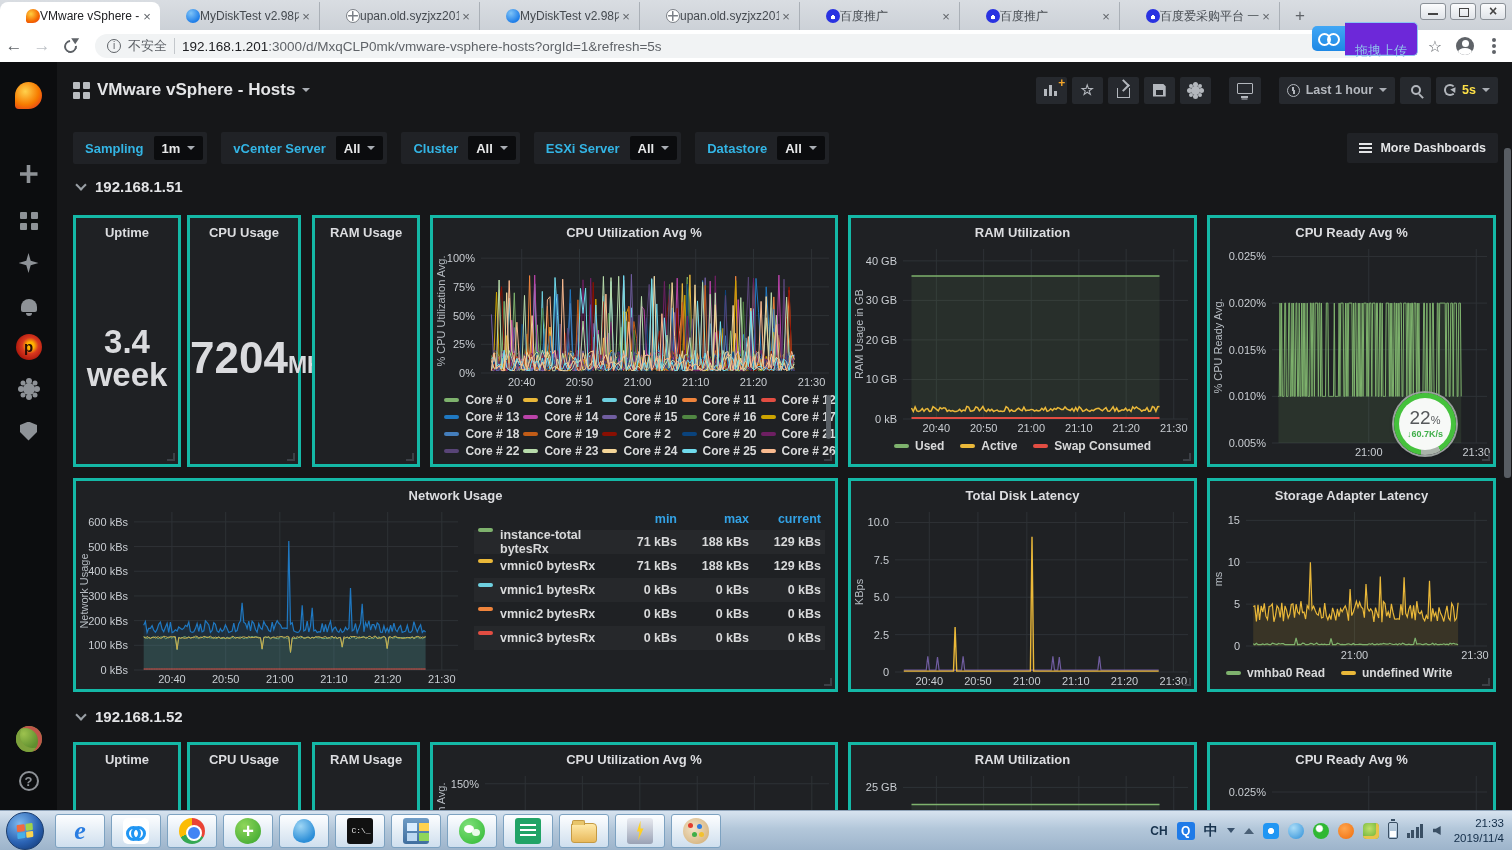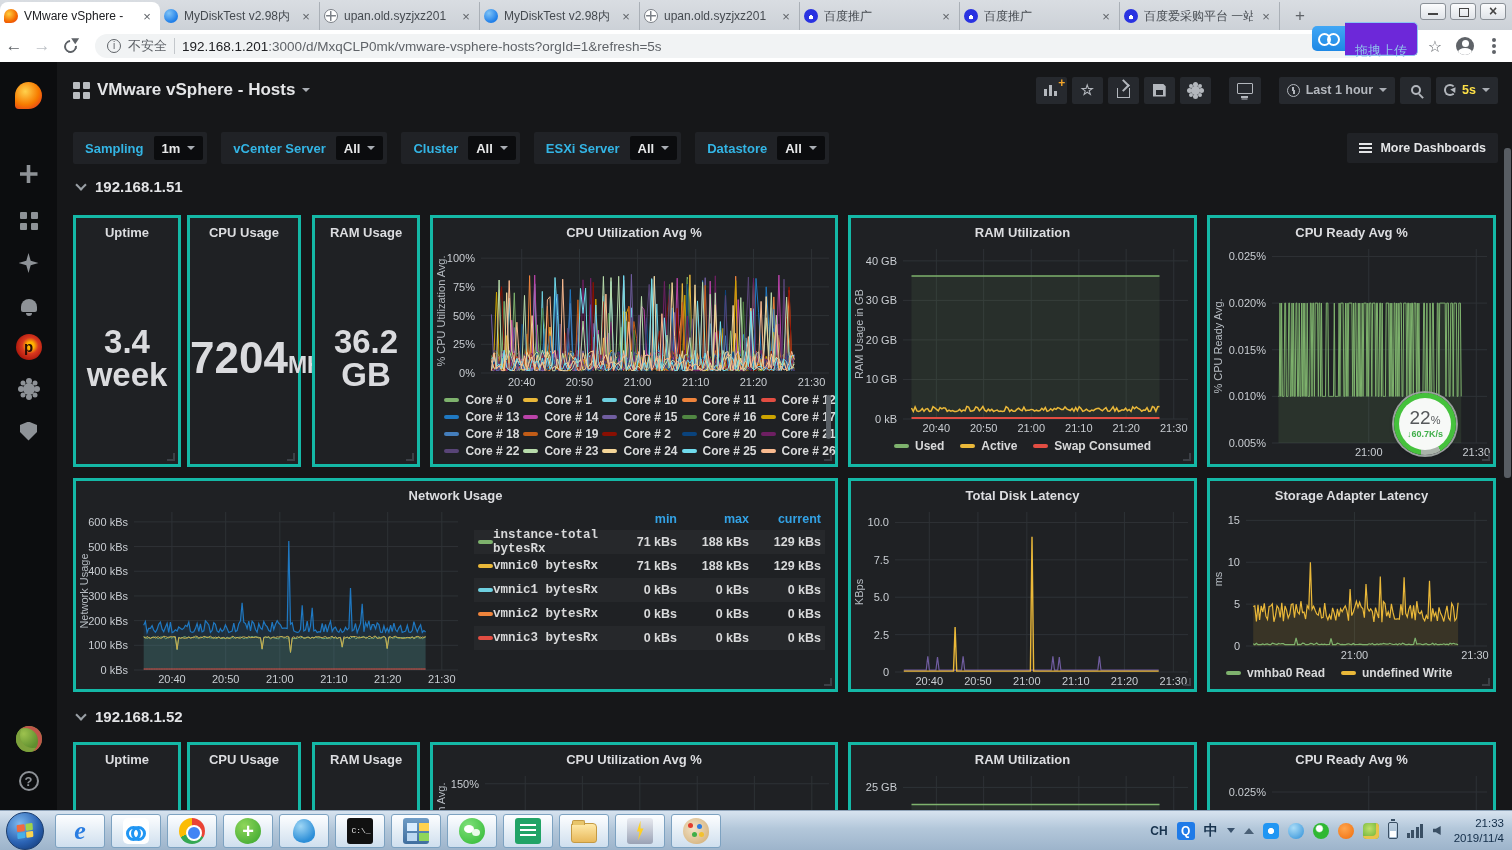--- a/index.html
+++ b/index.html
@@ -1,21 +1,21 @@
 <!DOCTYPE html>
 <html><head>
 <meta charset="utf-8">
 <style>
   * { margin:0; padding:0; box-sizing:border-box; }
   html,body { width:1512px; height:850px; overflow:hidden; font-family:"Liberation Sans", sans-serif; }
   #screen { position:relative; width:1512px; height:850px; background:#15171a; }
 
   
   .tabstrip { position:absolute; top:0; left:0; width:1512px; height:30px; background:linear-gradient(#d9dde2,#ccd1d7); display:flex; align-items:flex-end; }
-  .tab { position:relative; display:flex; align-items:center; gap:6px; width:160px; height:28px; padding:0 6px 0 4px; color:#454a50; font-size:12px; cursor:pointer; border-right:1px solid #aab0b7; }
+  .tab { position:relative; display:flex; align-items:center; width:160px; height:28px; padding:0 6px 0 26px; color:#454a50; font-size:12px; cursor:pointer; border-right:1px solid #aab0b7; }
   .tab.active { background:#fff; border-radius:8px 8px 0 0; border-right:none; color:#202124; }
   .tab .t-title { flex:1; white-space:nowrap; overflow:hidden; }
   .tab .t-close { color:#5f6368; font-size:13px; width:14px; text-align:center; }
   .fav { width:14px; height:14px; border-radius:50%; flex:none; }
   .fav-grafana { background:radial-gradient(circle at 35% 35%, #ffcf3f, #f46800 60%, #e0341b); border-radius:50% 50% 50% 20%; }
   .fav-disktest { background:radial-gradient(circle at 35% 30%, #7ec3f7, #1f7ee8 70%); }
   .fav-globe { background:#fff; border:1.5px solid #7b8087; position:relative; }
   .fav-globe::after { content:''; position:absolute; inset:1px; border-radius:50%; background:
       linear-gradient(#7b8087,#7b8087) 50% 0/1.5px 100% no-repeat,
       linear-gradient(#7b8087,#7b8087) 0 50%/100% 1.5px no-repeat; border-radius:50%; }
@@ -117,21 +117,21 @@
   .legend.grid5 { display:grid; grid-template-columns:repeat(5,1fr); gap:3px 4px; padding:2px 14px 2px 26px; }
   .leg-item { display:flex; align-items:center; gap:6px; color:#d8d9da; font-size:12px; font-weight:bold; white-space:nowrap; cursor:pointer; }
   .dash { width:15px; height:4px; border-radius:2px; flex:none; }
   .leg-scroll { position:absolute; right:4px; top:4px; width:5px; height:44px; border-radius:3px; background:#5a6066; }
 
   .net-body { display:flex; }
   .net-table { flex:1; padding:2px 10px 0 6px; font-size:12.5px; color:#d8d9da; }
   .nt-row { display:flex; align-items:center; height:24px; padding:0 4px; }
   .nt-row.odd { background:rgba(255,255,255,0.035); }
   .nt-head { font-weight:bold; color:#33a2e5; height:22px; }
-  .nt-name { flex:1; display:flex; align-items:center; font-weight:bold;font-family:Liberation Mono, monospace; }
+  .nt-name { flex:1; display:flex; align-items:flex-start; gap:7px; font-weight:bold; }
   .nt-c { width:72px; text-align:right; font-weight:bold; }
 
   .page-scroll { position:absolute; right:1px; top:86px; width:7px; height:330px; border-radius:3px; background:#585d63; }
 
   
   .float-widget { position:absolute; left:1394px; top:393px; width:62px; height:62px; border-radius:50%; background:conic-gradient(from 150deg, #aab3aa 0 38deg, #45c23c 38deg 360deg); box-shadow:0 0 0 2px #9aa09e, 0 1px 4px rgba(0,0,0,.5); z-index:40; cursor:pointer; }
   .fw-inner { position:absolute; inset:5px; border-radius:50%; background:#f7f9f7; text-align:center; }
   .fw-pct { font-size:19px; color:#55585a; margin-top:9px; }
   .fw-pct .sign { font-size:11px; }
   .fw-speed { font-size:9px; color:#3fae49; font-weight:bold; }
@@ -380,24 +380,20 @@
             <div class="big">3.4</div>
             <div class="big">week</div>
           </div>
       </div>
       <div class="panel" style="left:130px;top:153px;width:114px;height:252px">
         <div class="p-title">CPU Usage</div>
         <div class="stat-val" style="top:48%"><span class="big2">7204</span><span class="unit2">MHz</span></div>
       </div>
       <div class="panel" style="left:255px;top:153px;width:108px;height:252px">
         <div class="p-title">RAM Usage</div>
-        <div class="stat-val">
-            <div class="big">36.2</div>
-            <div class="big">GB</div>
-          </div>
       </div>
       <div class="panel" style="left:373px;top:153px;width:408px;height:252px">
         <div class="p-title">CPU Utilization Avg %</div>
         <div class="chart" style="height:148px"><svg width="406" height="148">
               <line x1="88.71600000000001" y1="6" x2="88.71600000000001" y2="130" stroke="#2e3236" stroke-width="1"></line>
               <text x="88.71600000000001" y="143" text-anchor="middle" font-size="11" fill="#c9cdd2">20:40</text>
               <line x1="146.48399999999998" y1="6" x2="146.48399999999998" y2="130" stroke="#2e3236" stroke-width="1"></line>
               <text x="146.48399999999998" y="143" text-anchor="middle" font-size="11" fill="#c9cdd2">20:50</text>
               <line x1="204.6" y1="6" x2="204.6" y2="130" stroke="#2e3236" stroke-width="1"></line>
               <text x="204.6" y="143" text-anchor="middle" font-size="11" fill="#c9cdd2">21:00</text>

